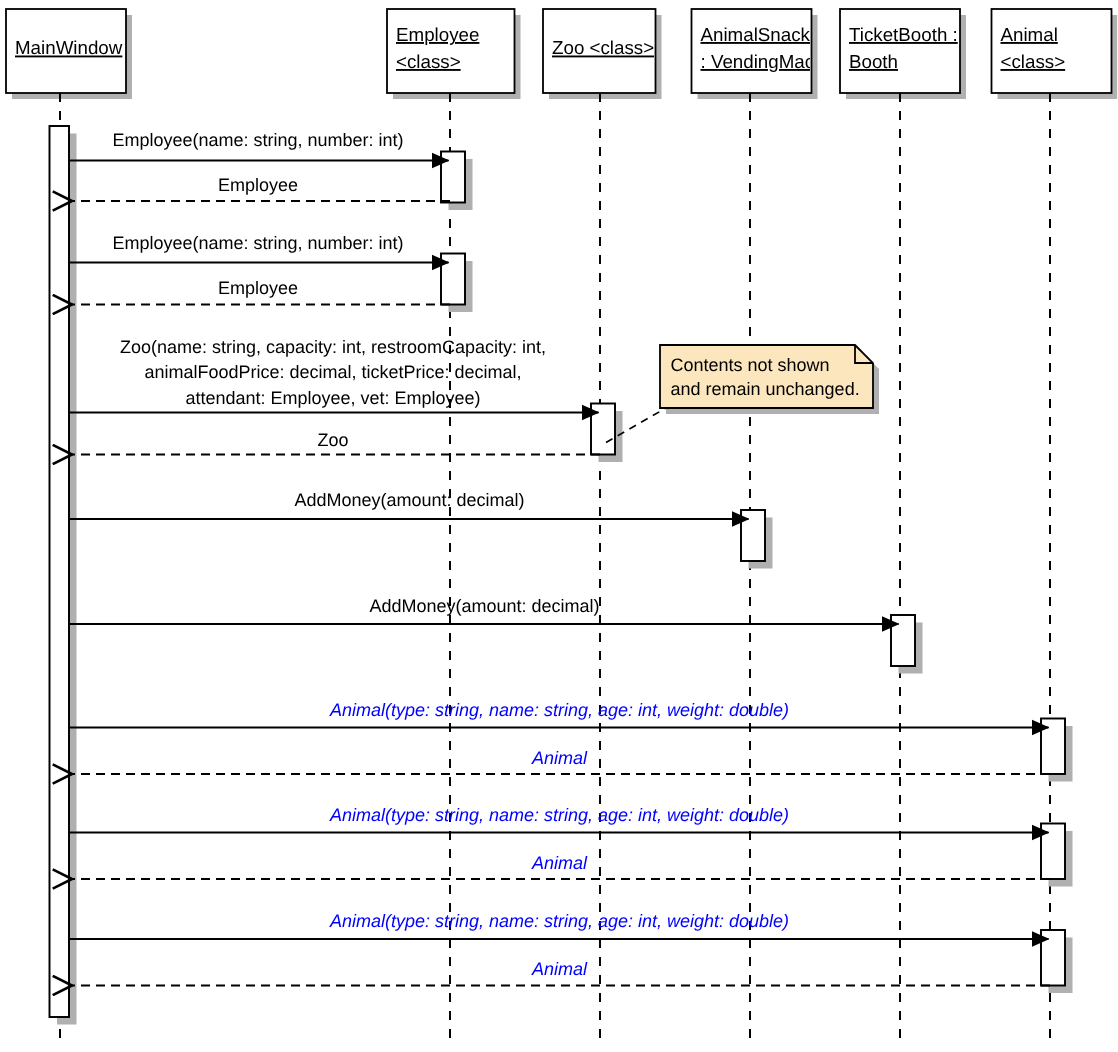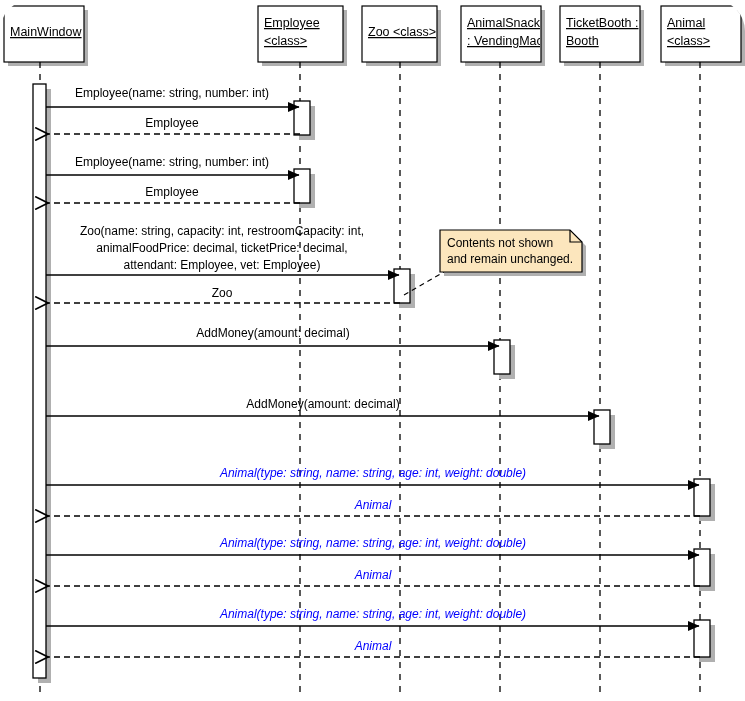--- a/index.html
+++ b/index.html
@@ -9,21 +9,20 @@
   }
   body {
     font-family: "Liberation Sans", sans-serif;
   }
   #diagram-root {
     position: relative;
     width: 745px;
     height: 701px;
     overflow: hidden;
     background: #ffffff;
-    border-radius: 31px;
   }
   #diagram-svg {
     position: absolute;
     left: 0;
     top: 0;
   }
   .lifeline-title {
     font-size: 12.5px;
     fill: #000000;
     font-family: "Liberation Sans", sans-serif;

